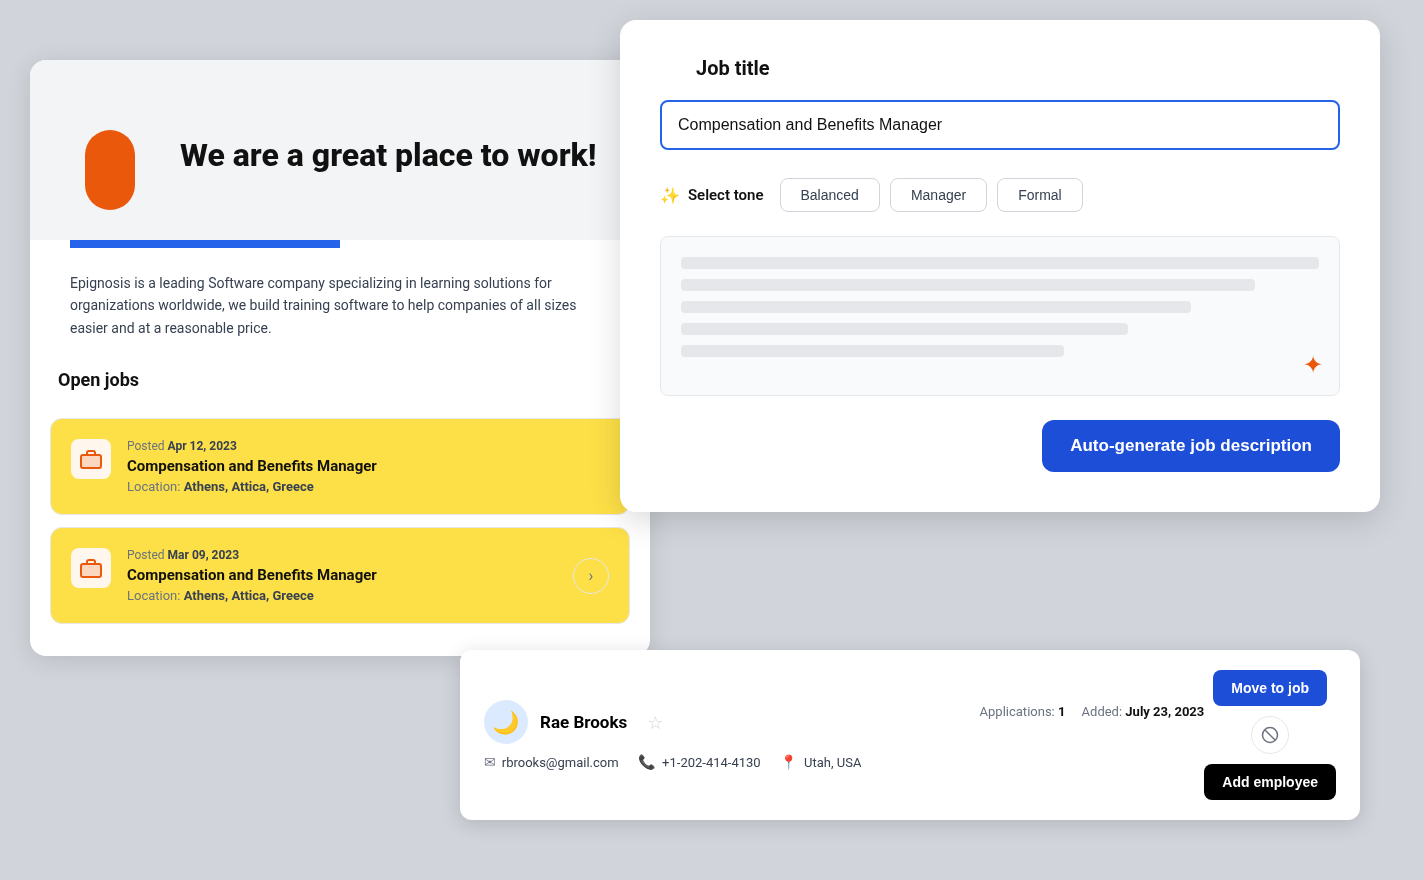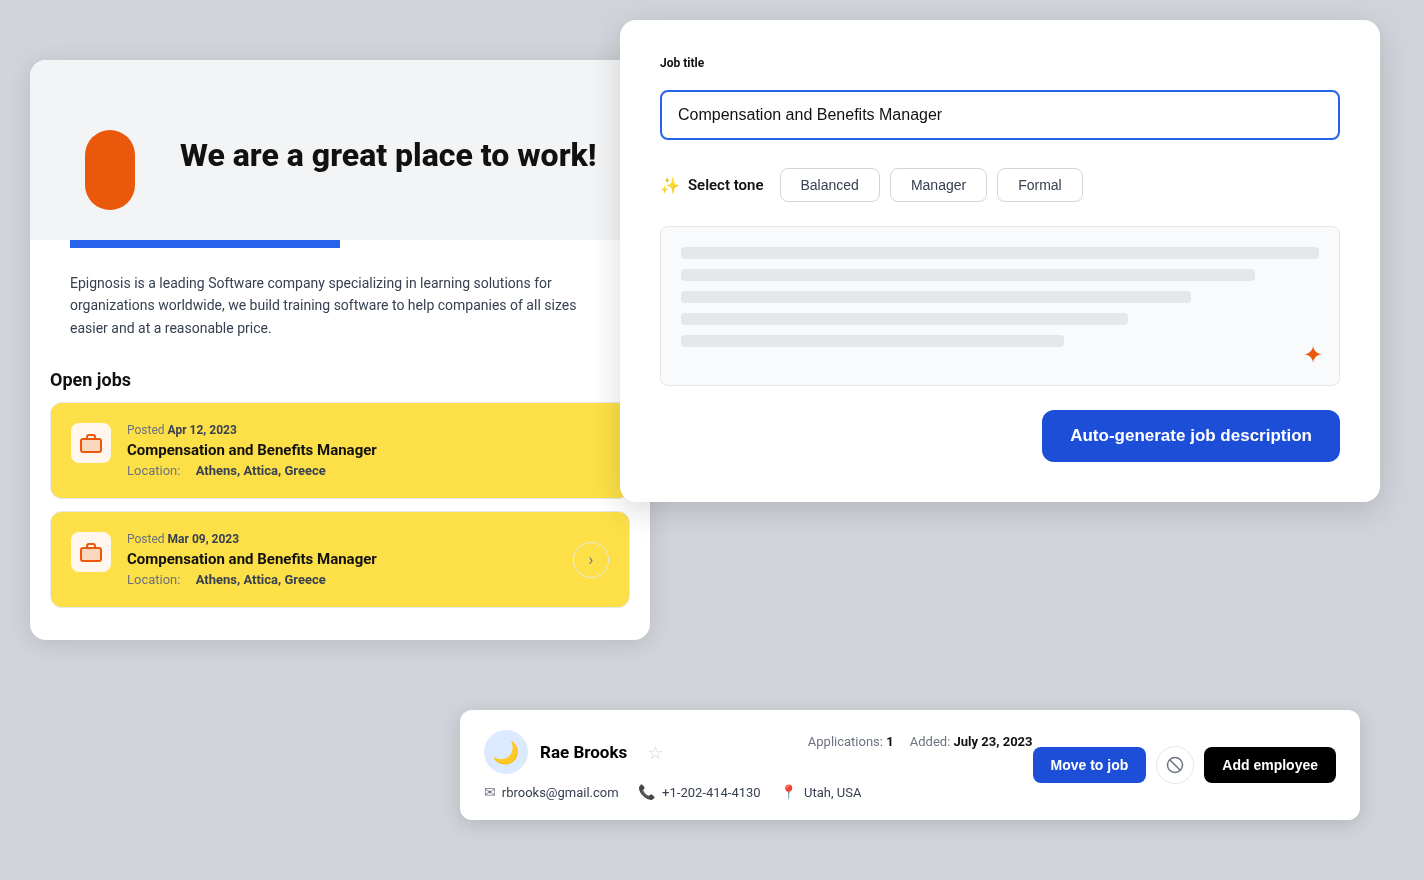--- a/index.html
+++ b/index.html
@@ -62,22 +62,22 @@
     }
 
     .open-jobs-section {
       padding: 0 20px 20px;
     }
 
     .open-jobs-title {
       font-size: 18px;
       font-weight: 700;
       color: #111;
-      margin-bottom: 12px;
-      padding: 0 20px;
+      margin-bottom: 28px;
+      padding: 0 28px;
     }
 
     .job-card {
       background: #fde047;
       border: 1px solid #e5e7eb;
       border-radius: 12px;
       padding: 20px;
       margin-bottom: 12px;
       display: flex;
       align-items: flex-start;
@@ -116,21 +116,21 @@
       font-weight: 700;
       color: #111;
       margin-bottom: 4px;
     }
 
     .job-location {
       font-size: 13px;
       color: #6b7280;
     }
 
-    .job-location strong { color: #374151; margin-left: 12px; }
+    .job-location strong { color: #374151; }
 
     .job-arrow {
       width: 36px;
       height: 36px;
       border: 1px solid #e5e7eb;
       border-radius: 50%;
       display: flex;
       align-items: center;
       justify-content: center;
       color: #6b7280;
@@ -145,24 +145,25 @@
       left: 620px;
       width: 760px;
       background: #fff;
       border-radius: 16px;
       box-shadow: 0 8px 32px rgba(0,0,0,0.15);
       padding: 36px 40px 40px;
       z-index: 2;
     }
 
     .panel-section-title {
-      font-size: 12px;
+      font-size: 20px;
       font-weight: 700;
       color: #111;
       margin-bottom: 20px;
+      margin-left: 36px;
     }
 
     .job-title-input {
       width: 100%;
       border: 2px solid #2563eb;
       border-radius: 8px;
       padding: 14px 16px;
       font-size: 16px;
       color: #111;
       outline: none;
@@ -312,20 +313,21 @@
       color: #374151;
     }
 
     .contact-icon { font-size: 14px; color: #6b7280; }
 
     .candidate-actions {
       display: flex;
       align-items: center;
       gap: 10px;
       margin-left: auto;
+      flex-direction: column;
     }
 
     .move-to-job-btn {
       background: #1d4ed8;
       color: #fff;
       border: none;
       border-radius: 8px;
       padding: 10px 18px;
       font-size: 14px;
       font-weight: 600;

